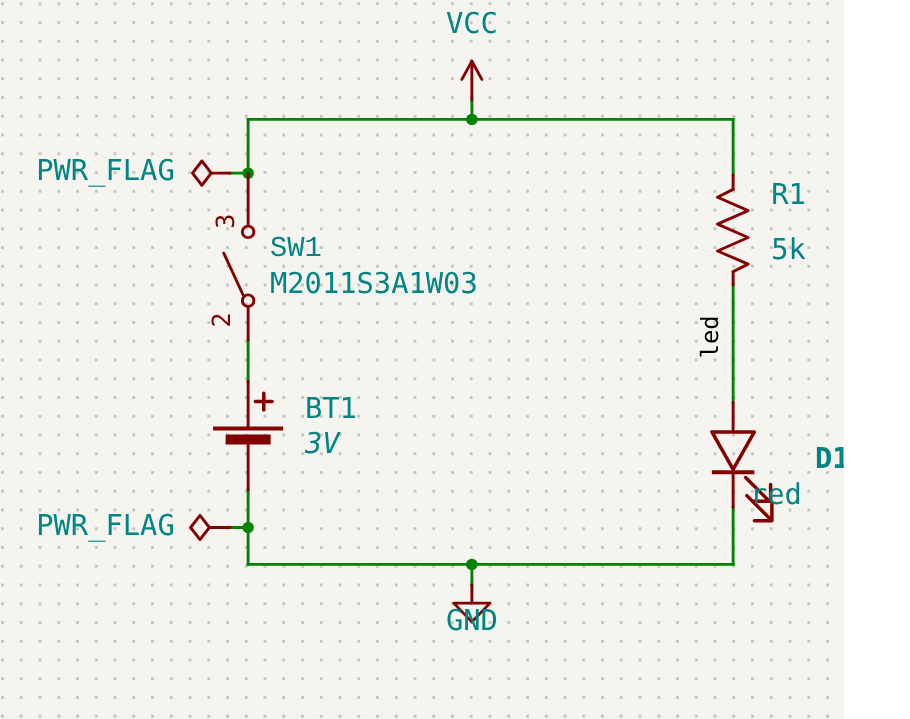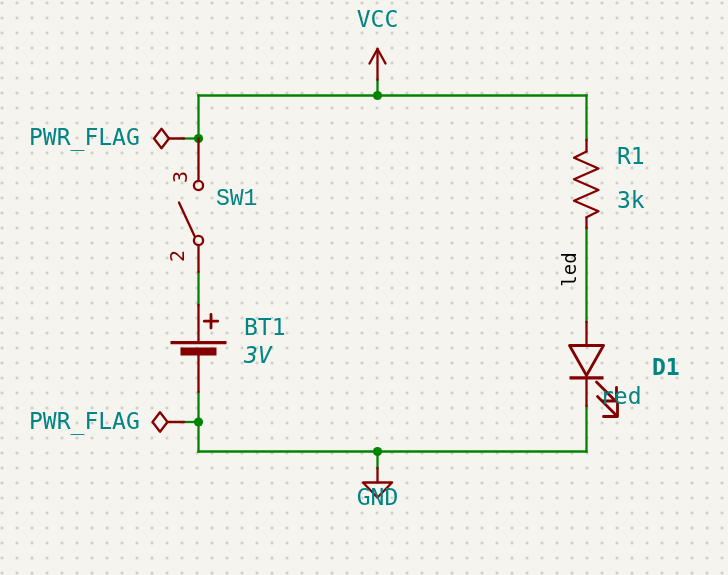--- a/index.html
+++ b/index.html
@@ -1,18 +1,18 @@
 <!DOCTYPE html>
 <html style="--bg: #F5F4EF; --grid: #C6C6C0; --wire: #008400; --device: #840000; --field: #008484; --label: #000000;"><head>
 <meta charset="utf-8">
 <style>
   html,body{margin:0;padding:0;}
   .canvas{
     position:relative;
-    width:728px;height:575px;
+    width:675px;height:575px;
     background-color:var(--bg,#F5F4EF);
     background-image:radial-gradient(circle, var(--grid,#C6C6C0) 1.1px, transparent 1.5px);
     background-size:15px 15px;
     background-position:-5.5px -4.5px;
     overflow:hidden;
     font-family:"DejaVu Sans Mono", monospace;
   }
   svg.sch{position:absolute;left:0;top:0;}
   .w{stroke:var(--wire,#008400);stroke-width:2.3;fill:none;stroke-linecap:square;}
   .jd{fill:var(--wire,#008400);stroke:none;}
@@ -108,32 +108,33 @@
   </svg>
 
   <div class="txt t-field ctr" style="left:354px;top:7px;width:47px;">VCC</div>
 
   <div class="txt t-field" style="left:29px;top:125px;">PWR_FLAG</div>
 
   <div class="txt t-field" style="left:29px;top:409px;">PWR_FLAG</div>
 
   <div class="txt t-field" style="left:216px;top:187px;font-family:Liberation Mono, monospace;">SW1</div>
 
+  <div class="txt t-field" style="left:216px;top:215px;">M2011S3A1W03</div>
 
   <div class="txt t-device rot" style="left:169px;top:166px;width:22px;height:22px;">3</div>
 
   <div class="txt t-device rot" style="left:166px;top:245px;width:22px;height:22px;">2</div>
 
   <div class="txt t-field" style="left:244px;top:315px;">BT1</div>
 
   <div class="txt t-field" style="left:244px;top:343px;font-style:italic;">3V</div>
 
   <div class="txt t-field" style="left:617px;top:144px;">R1</div>
 
-  <div class="txt t-field" style="left:617px;top:188px;">3k</div>
+  <div class="txt t-field" style="left:617px;top:188px;">5k</div>
 
   <div class="txt t-label rot" style="left:551px;top:260px;width:36px;height:19px;">led</div>
 
   <div class="txt t-field" style="left:652px;top:355px;font-weight:bold;">D1</div>
 
   <div class="txt t-field" style="left:600px;top:384px;">red</div>
 
   <div class="txt t-field ctr" style="left:354px;top:485px;width:47px;">GND</div>
 
 </div>

